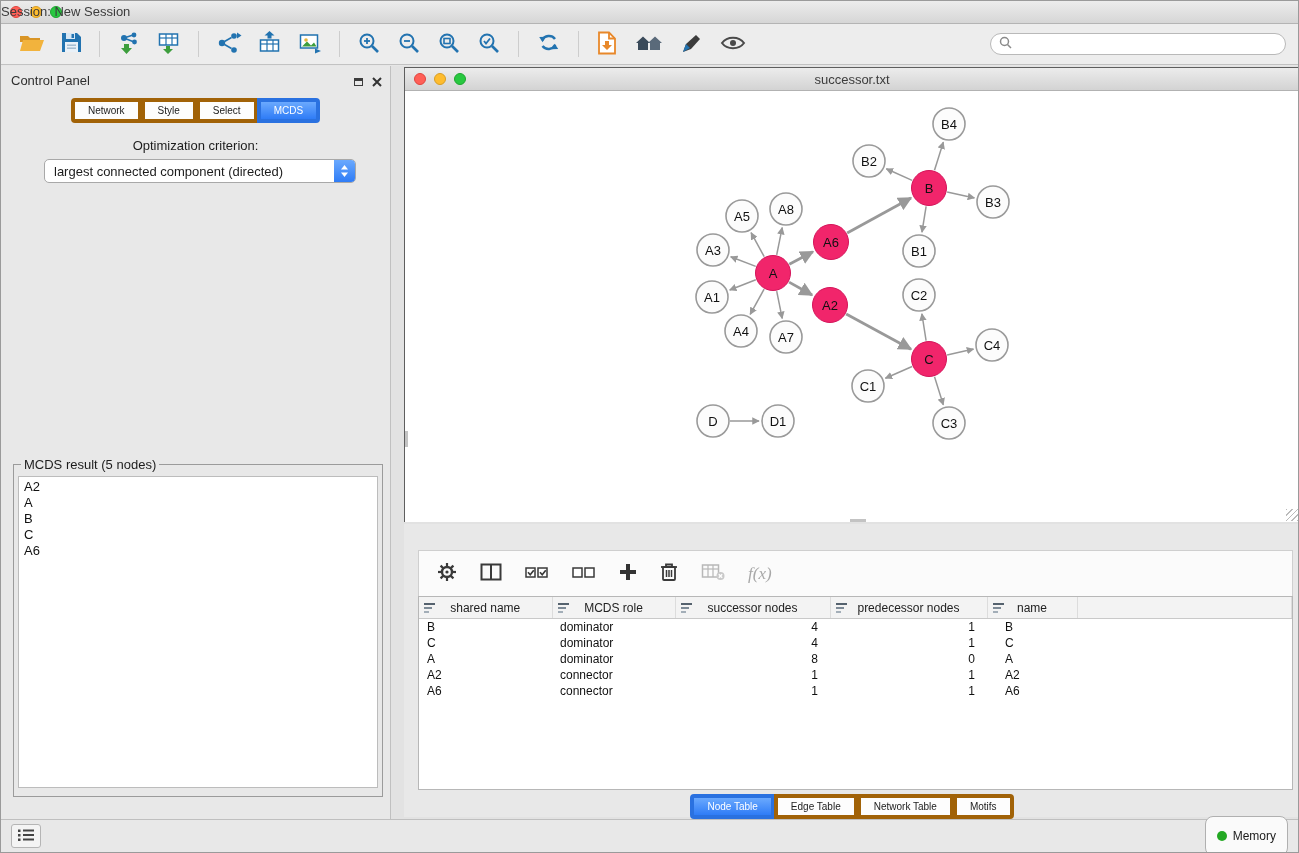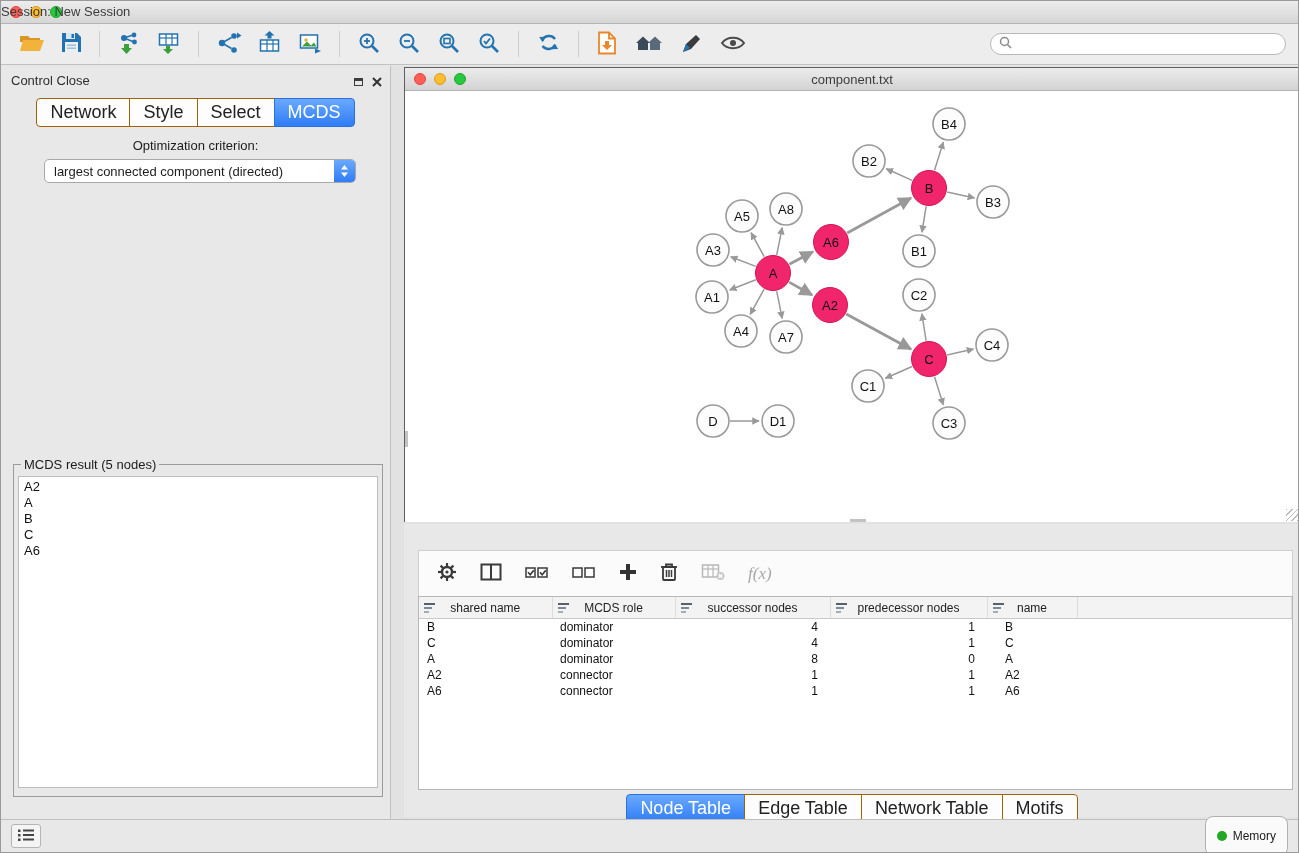--- a/index.html
+++ b/index.html
@@ -26,21 +26,21 @@
   
   .workspace{position:absolute;left:0;top:65px;right:0;bottom:33px;background:#e2e2e2;}
 
   
   .control-panel{position:absolute;left:0;top:0;width:390px;height:100%;background:#e8e8e8;border-right:1px solid #c0c0c0;box-sizing:border-box;}
   .panel-header{position:relative;height:26px;}
   .panel-header .ptitle{position:absolute;left:10px;top:7px;font-size:13px;color:#2e2e2e;}
   .panel-icons{position:absolute;right:8px;top:7px;display:flex;gap:9px;align-items:center;}
   .float-ic{width:9px;height:8px;border:1.5px solid #3c3c3c;border-top-width:3px;display:inline-block;box-sizing:border-box;}
   .tabs-row{position:absolute;left:0;right:0;top:32px;display:flex;justify-content:center;}
-  .tab{font-size:18px;color:#222;background:#fdfdfd;border:1px solid #a16207;padding:3px 13px;margin-left:-1px;text-align:right;}
+  .tab{font-size:10px;color:#222;background:#fdfdfd;border:4px solid #a16207;padding:3px 13px;margin-left:-1px;text-align:right;}
   .tab:first-child{border-radius:4px 0 0 4px;margin-left:0;}
   .tab:last-child{border-radius:0 4px 4px 0;}
   .tab.active{background:linear-gradient(#6aa9fe,#2f7cf6);border-color:#2a71e0;color:#fff;}
   .opt-label{position:absolute;left:0;right:0;top:72px;text-align:center;font-size:13px;color:#1c1c1c;}
   .dropdown{position:absolute;left:43px;top:93px;width:312px;height:24px;background:#fff;border:1px solid #a8a8a8;border-radius:5px;box-sizing:border-box;}
   .dd-text{position:absolute;left:9px;top:4px;font-size:13px;color:#1c1c1c;white-space:nowrap;}
   .dd-stepper{position:absolute;right:0;top:0;bottom:0;width:21px;background:linear-gradient(#6aa9fe,#2f7cf6);border-radius:0 4px 4px 0;display:flex;align-items:center;justify-content:center;}
   .btn-row{position:absolute;left:0;right:0;top:126px;display:flex;justify-content:center;gap:13px;}
   .mbtn{font-size:13px;color:#1c1c1c;background:linear-gradient(#ffffff,#f0f0f0);border:1px solid #b5b5b5;border-radius:4px;padding:3px 15px;cursor:default;}
   .result-box{position:absolute;left:12px;top:391px;width:370px;height:340px;margin:0;border:1px solid #9b9b9b;padding:4px;box-sizing:border-box;background:#e8e8e8;}
@@ -231,21 +231,21 @@
             <line x1="8.5" y1="8.5" x2="12" y2="12" stroke="#8a8a8a" stroke-width="1.5"></line>
           </svg></span>
       <input type="text" placeholder="" style="">
     </div>
   </div>
 
   <div class="workspace">
 
     <div class="control-panel">
       <div class="panel-header">
-        <span class="ptitle">Control Close</span>
+        <span class="ptitle">Control Panel</span>
         <span class="panel-icons">
           <span class="float-ic"></span>
           <span><svg width="10" height="10" viewBox="0 0 10 10">
                 <path d="M1 1 L9 9 M9 1 L1 9" stroke="#333" stroke-width="2"></path>
               </svg></span>
         </span>
       </div>
       <div class="tabs-row">
         <div class="tab">Network</div>
         <div class="tab">Style</div>
@@ -274,21 +274,21 @@
       </fieldset>
     </div>
 
     <div class="net-window">
       <div class="net-titlebar">
         <div class="traffic">
           <span class="tl red"></span>
           <span class="tl yellow"></span>
           <span class="tl green"></span>
         </div>
-        <div class="title">component.txt</div>
+        <div class="title">successor.txt</div>
       </div>
       <div class="net-canvas">
         <svg id="graph-svg" width="894" height="431" viewBox="0 0 894 431">
           <defs>
             <marker id="arrowhead" viewBox="0 0 10 10" refX="9" refY="5" markerWidth="5" markerHeight="5" orient="auto">
               <path d="M0 0 L10 5 L0 10 z" fill="#999"></path>
             </marker>
           </defs>
           <g id="edge-layer">
               <line x1="350.8" y1="188.8" x2="324.7" y2="199.0" class="edge" marker-end="url(#arrowhead)"></line>

